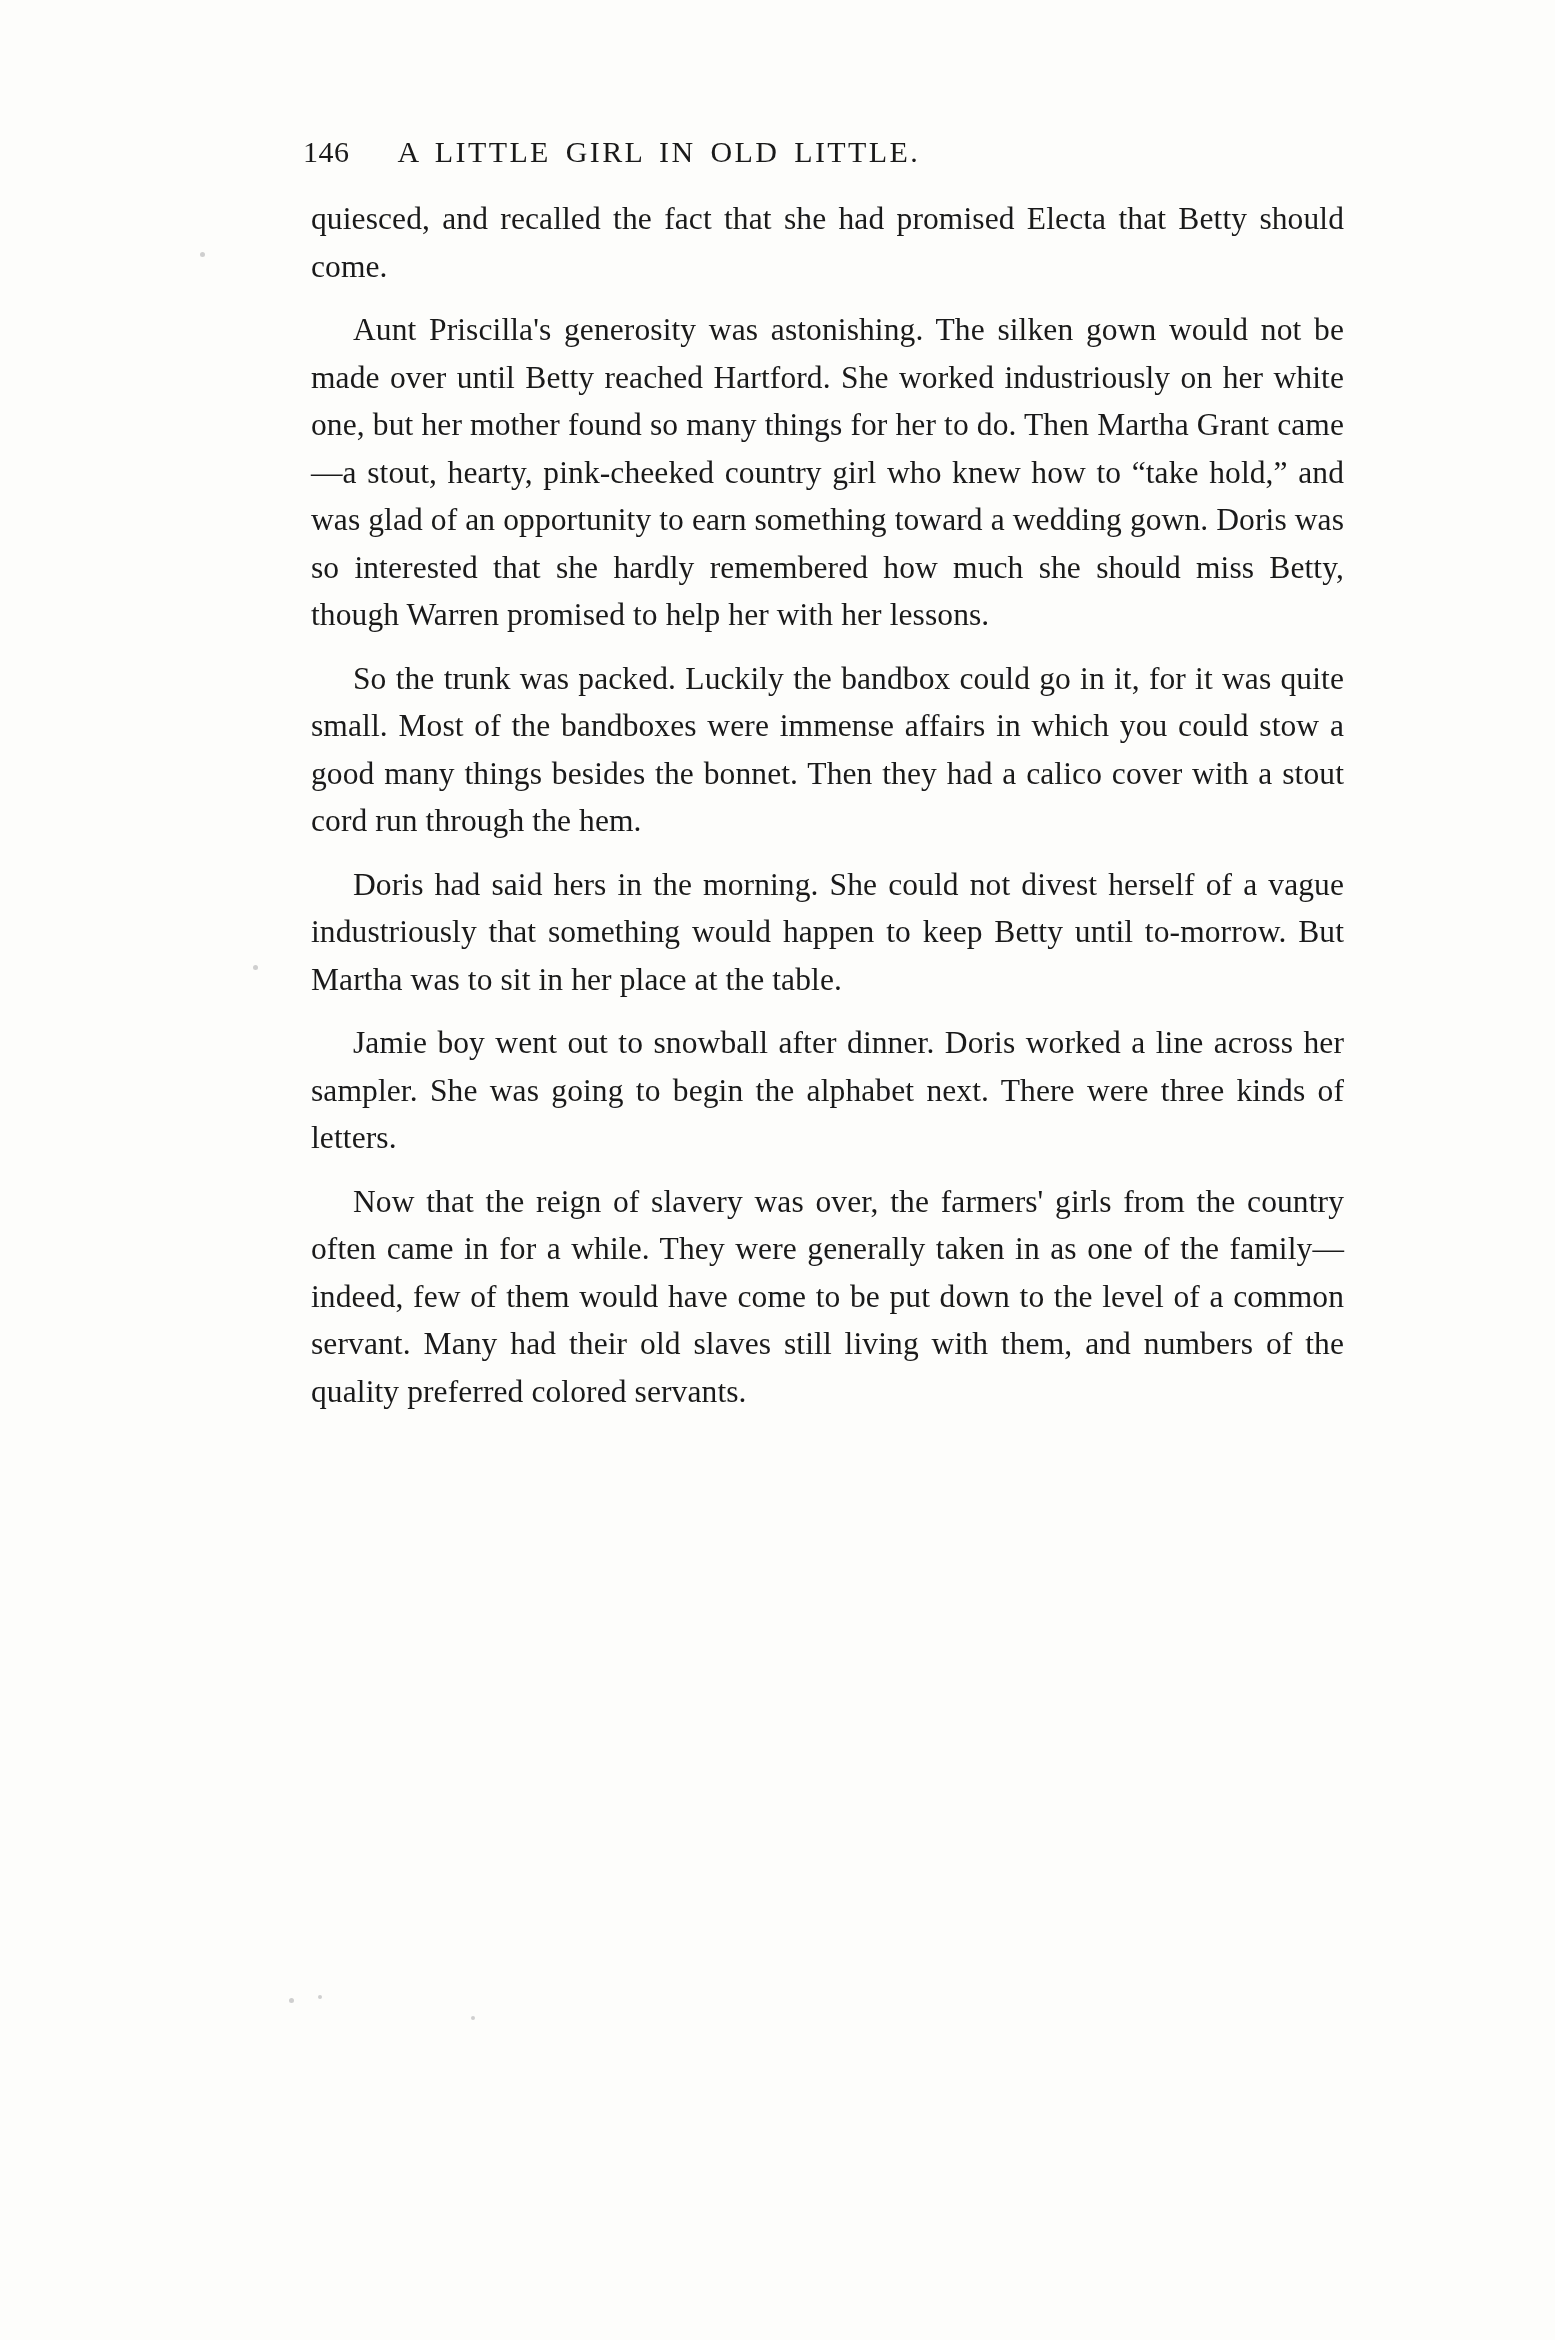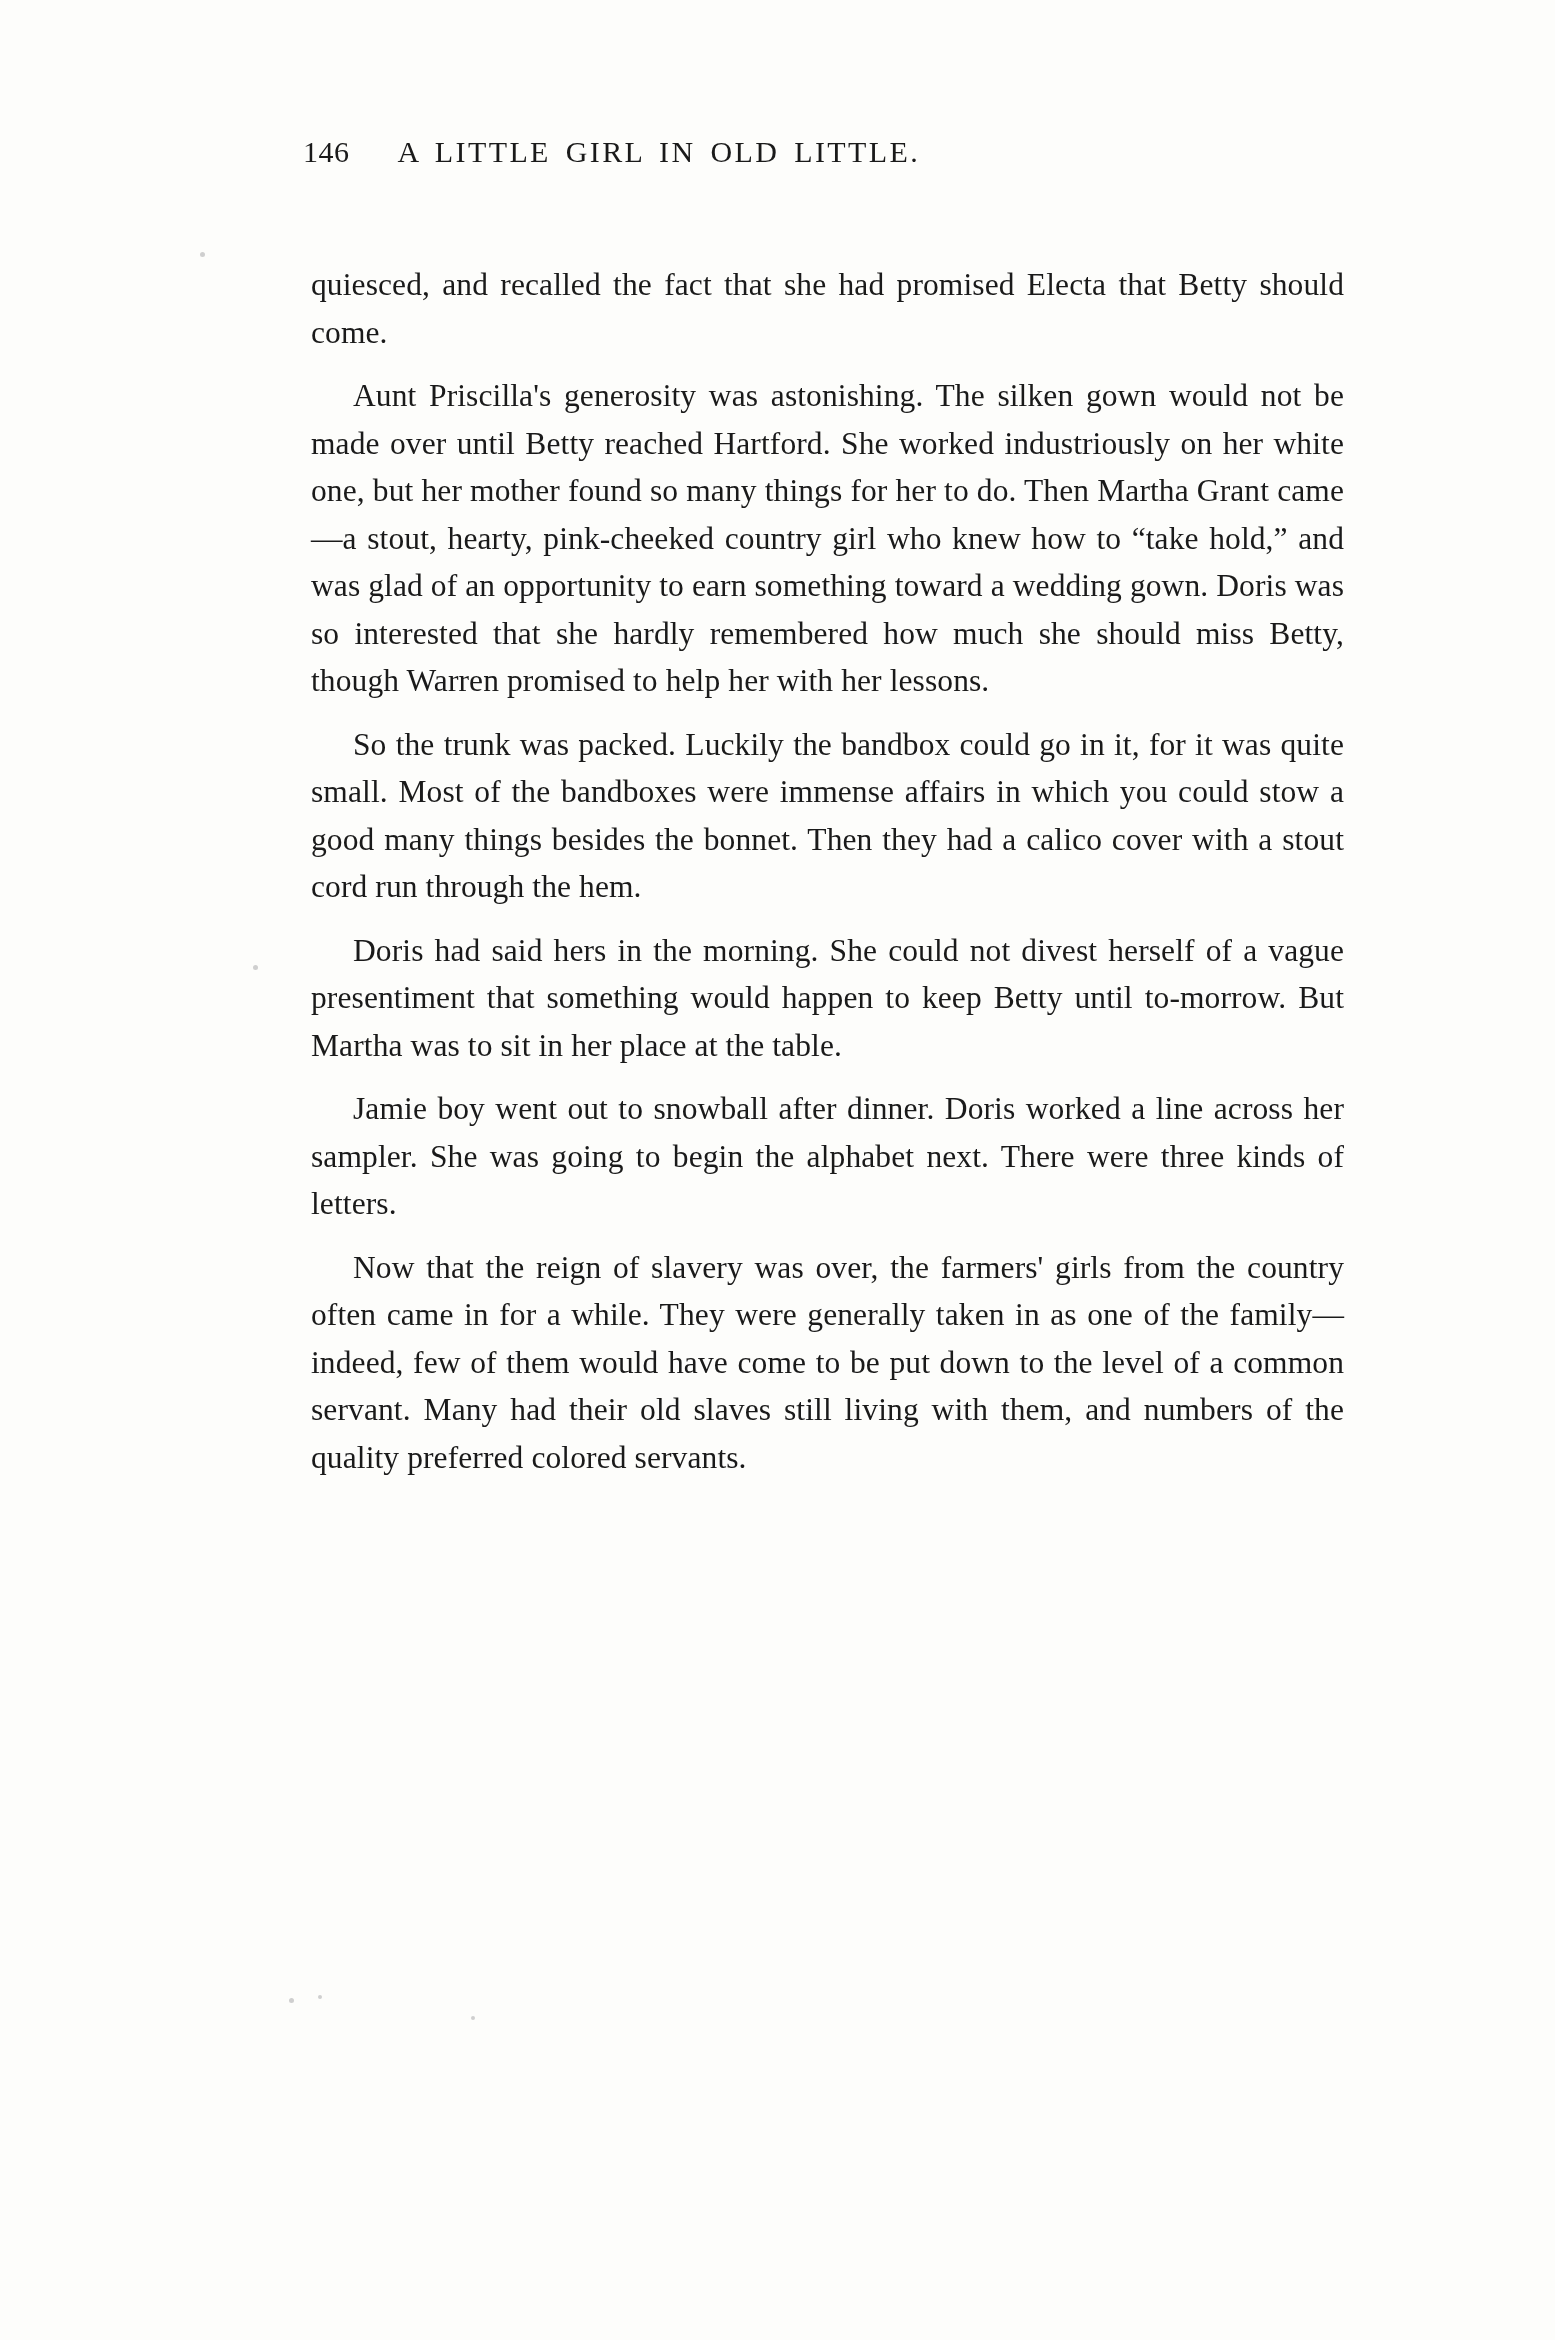--- a/index.html
+++ b/index.html
@@ -24,21 +24,21 @@
   }
   .content {
     position: absolute;
     left: 295px;
     top: 135px;
     width: 1065px;
   }
   .running-head {
     display: flex;
     align-items: baseline;
-    margin-bottom: 92px;
+    margin-bottom: 26px;
     padding-left: 8px;
   }
   .folio {
     font-size: 30px;
     letter-spacing: 0.5px;
     margin-right: 48px;
     font-family: "Liberation Serif", serif;
   }
   .head-title {
     font-size: 30px;
@@ -83,19 +83,19 @@
 
     <div class="running-head">
       <span class="folio">146</span>
       <span class="head-title">A LITTLE GIRL IN OLD LITTLE.</span>
     </div>
 
     <div class="body-text">
       <p>quiesced, and recalled the fact that she had promised Electa that Betty should come.</p>
       <p class="indent">Aunt Priscilla's generosity was astonishing.  The silken gown would not be made over until Betty reached Hartford.  She worked industriously on her white one, but her mother found so many things for her to do. Then Martha Grant came—a stout, hearty, pink-cheeked country girl who knew how to “take hold,” and was glad of an opportunity to earn something toward a wedding gown.  Doris was so interested that she hardly remembered how much she should miss Betty, though Warren promised to help her with her lessons.</p>
       <p class="indent">So the trunk was packed.  Luckily the bandbox could go in it, for it was quite small.  Most of the bandboxes were immense affairs in which you could stow a good many things besides the bonnet.  Then they had a calico cover with a stout cord run through the hem.</p>
-      <p class="indent">Doris had said hers in the morning.  She could not divest herself of a vague presentiment that something would happen to keep Betty until to-morrow.  But Martha was to sit in her place at the table.</p>
+      <p class="indent">Doris had said hers in the morning.  She could not divest herself of a vague industriously that something would happen to keep Betty until to-morrow.  But Martha was to sit in her place at the table.</p>
       <p class="indent">Jamie boy went out to snowball after dinner.  Doris worked a line across her sampler.  She was going to begin the alphabet next.  There were three kinds of letters.</p>
       <p class="indent">Now that the reign of slavery was over, the farmers' girls from the country often came in for a while.  They were generally taken in as one of the family—indeed, few of them would have come to be put down to the level of a common servant.  Many had their old slaves still living with them, and numbers of the quality preferred colored servants.</p>
     </div>
 
   </div>
 </div>
 
 </body></html>

